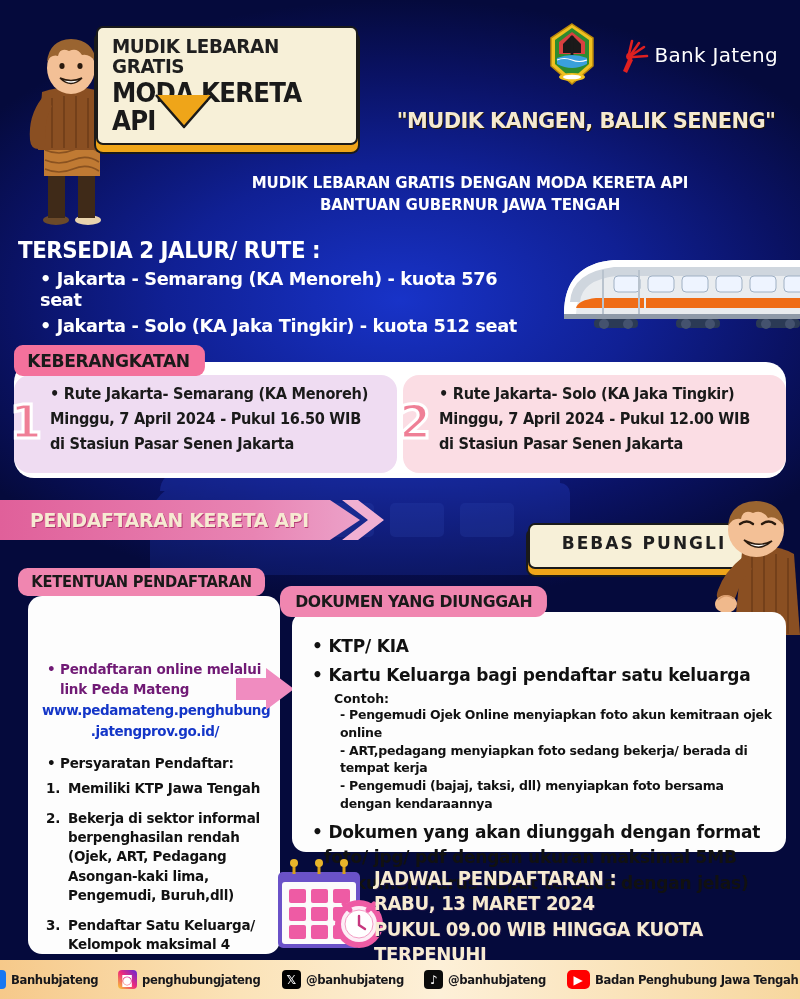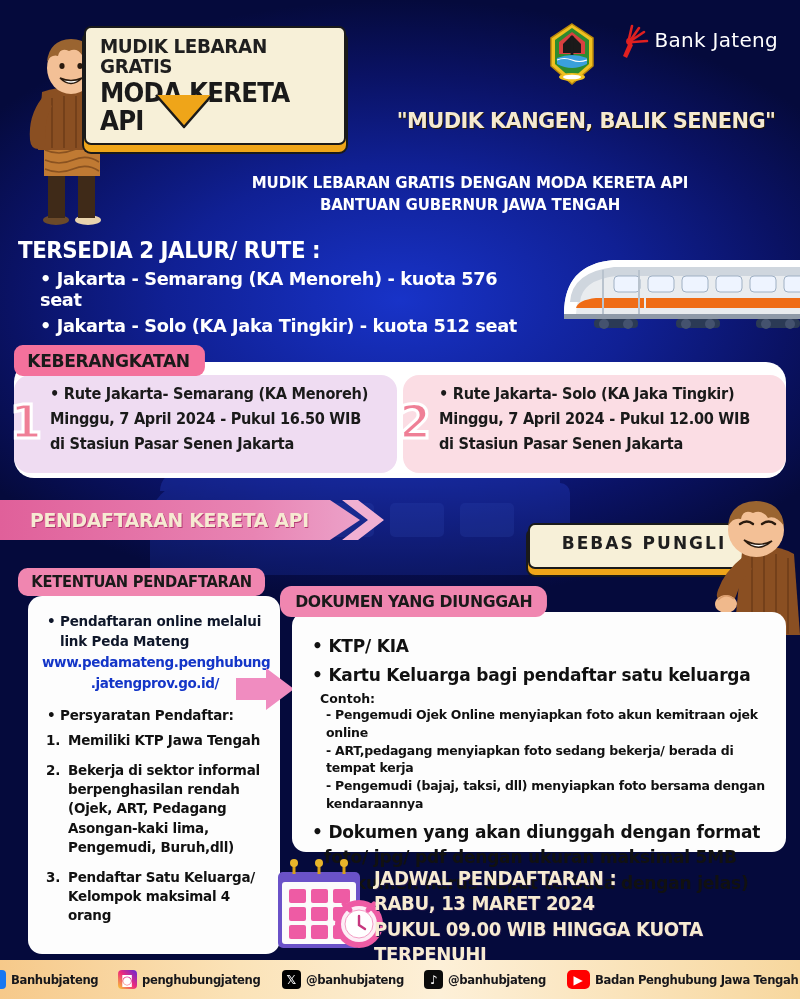--- a/index.html
+++ b/index.html
@@ -32,35 +32,35 @@
   }
   .bg-train .roof {
     position: absolute; left: 10px; top: 16px; width: 400px; height: 20px;
     background: #2a47d8; border-radius: 30px 8px 0 0;
   }
 
   
   .header { position: absolute; left: 0; top: 0; width: 800px; height: 105px; }
   .logos {
     position: absolute; right: 22px; top: 22px;
-    display: flex; align-items: flex-start; gap: 14px;
+    display: flex; align-items: center; gap: 14px;
   }
   .emblem { width: 58px; height: 66px; }
   .bankjateng { display: flex; align-items: center; gap: 5px; }
   .bj-text {
     color: #ffffff; font-size: 20px; font-weight: 400; letter-spacing: .3px;
     font-family: "DejaVu Sans", sans-serif;
   }
 
   
   .man-left { position: absolute; left: 12px; top: 28px; width: 118px; height: 200px; }
 
   
   .bubble {
-    position: absolute; left: 84px; top: 26px; width: 262px;
+    position: absolute; left: 96px; top: 26px; width: 262px;
   }
   .bubble-inner {
     background: #f7f0d8; border: 2px solid #1a1a1a;
     border-radius: 7px; padding: 9px 12px 8px 14px;
     box-shadow: 0 7px 0 #efa519, 0 7px 0 2px #1a1a1a;
   }
   .bubble-l1 {
     font-family: "DejaVu Sans", sans-serif;
     font-size: 19.5px; font-weight: 700; color: #1f1f1f;
     letter-spacing: -0.4px; line-height: 1.05;
@@ -215,23 +215,23 @@
     font-size: 15.5px; font-weight: 700; color: #1a1a1a;
     letter-spacing: -0.3px; transform: scaleX(.95);
     transform-origin: left center;
   }
   .ket-card {
     position: absolute; left: 28px; top: 596px; width: 252px; height: 358px;
     background: #fdfdfd; border-radius: 14px; padding: 16px 12px 10px 14px;
   }
   .ket-b1 {
     font-family: "DejaVu Sans", sans-serif;
-    font-size: 13.5px; font-weight: 700; color: #0f172a;
+    font-size: 13.5px; font-weight: 700; color: #701a75;
     line-height: 1.45; letter-spacing: -0.2px;
-    margin-left: 18px; text-indent: -13px;
+    margin-left: 18px; text-indent: -13px; margin-top: 48px;
   }
   .ket-b1::before { content: "• "; }
   .ket-url {
     font-family: "DejaVu Sans", sans-serif;
     font-size: 13.5px; font-weight: 700; color: #1436c8;
     text-align: center; line-height: 1.4; margin-top: 2px;
     letter-spacing: -0.4px;
   }
   .ket-b2 {
     font-family: "DejaVu Sans", sans-serif;
@@ -269,21 +269,21 @@
     background: #fdfdfd; border-radius: 14px; padding: 22px 14px 10px 16px;
   }
   .dok-li {
     font-family: "DejaVu Sans", sans-serif;
     font-size: 17px; font-weight: 700; color: #111;
     line-height: 1.5; letter-spacing: -0.2px;
     margin-left: 16px; text-indent: -12px; margin-bottom: 3px;
   }
   .dok-li::before { content: "• "; }
   .dok-li.just { text-align: justify; }
-  .dok-sub { margin-left: 12px; margin-top: 3px; }
+  .dok-sub { margin-left: 26px; margin-top: 3px; }
   .dok-sub-title {
     font-family: "DejaVu Sans", sans-serif;
     font-size: 12.5px; font-weight: 700; color: #111;
   }
   .dok-sub-item {
     font-family: "DejaVu Sans", sans-serif;
     font-size: 12.5px; font-weight: 700; color: #111;
     line-height: 1.42; letter-spacing: -0.25px; margin-left: 6px;
   }
   .dok-last { margin-top: 7px; }

